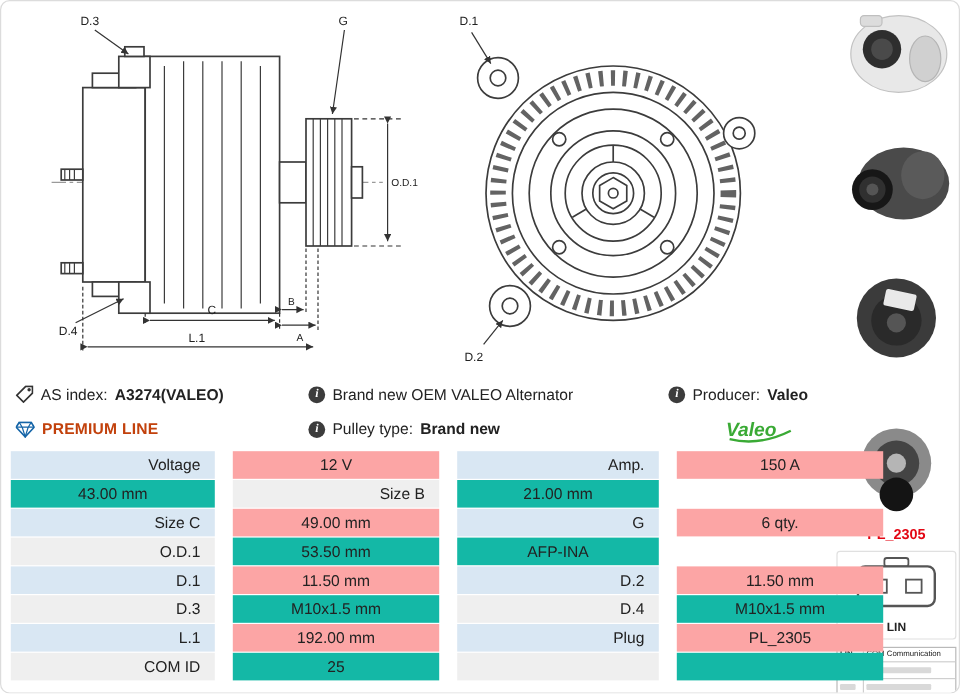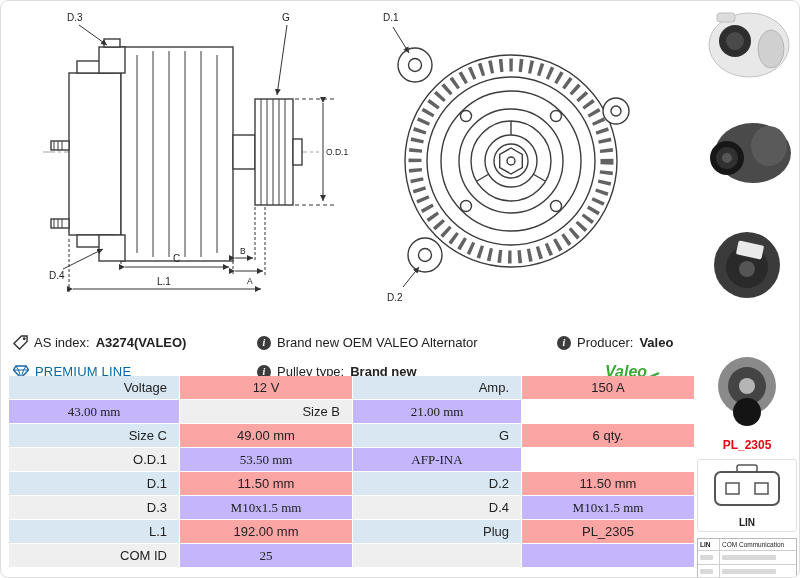--- a/index.html
+++ b/index.html
@@ -26,41 +26,41 @@
   .lin-head,.lin-row{display:grid;grid-template-columns:22px 1fr;border-bottom:1px solid #cfcfcf;}
   .lin-row:last-child{border-bottom:none;}
   .lin-head span{padding:2px 2px;white-space:nowrap;overflow:hidden;}
   .lin-head span:first-child{font-weight:bold;border-right:1px solid #cfcfcf;}
   .lin-row span{padding:4px 2px;border-right:1px solid #cfcfcf;display:flex;align-items:center;}
   .lin-row span:last-child{border-right:none;}
   .bar{background:#d9d9d9;height:5px;border-radius:1px;display:block;}
   .bar.short{width:13px;} .bar.long{width:54px;}
 
   
-  .info{position:absolute;left:12px;top:327px;width:678px;font-size:13px;}
+  .info{position:absolute;left:12px;top:313px;width:678px;font-size:13px;}
   .irow{display:flex;align-items:center;height:29px;}
   .icol{display:flex;align-items:center;gap:6px;}
   .c1{width:244px;} .c2{width:300px;} .c3{flex:1;}
   .b{font-weight:bold;}
   .info-i{
     width:14px;height:14px;border-radius:50%;background:#3c3c3c;color:#fff;
     font-size:10px;font-weight:bold;font-style:italic;display:inline-flex;
     align-items:center;justify-content:center;flex:0 0 14px;font-family:"Liberation Serif",serif;
   }
-  .premium{color:#0369a1;font-weight:normal;letter-spacing:0.2px;}
+  .premium{color:#c2410c;font-weight:bold;letter-spacing:0.2px;}
   .valeo-logo{margin-left:44px;}
 
   
   .spec{position:absolute;left:8px;top:375px;width:683px;}
-  .srow{display:grid;grid-template-columns:170px 172px 168px 172px;gap:1px;margin-bottom:1px;}
+  .srow{display:grid;grid-template-columns:170px 172px 168px 172px;gap:15px;margin-bottom:1px;}
   .cell{height:23px;line-height:23px;font-size:13px;white-space:nowrap;overflow:hidden;}
   .lblc{text-align:right;padding-right:12px;}
   .valc{text-align:center;}
   .blue .lblc{background:#d9e7f3;} .blue .valc{background:#fca5a5;}
-  .gray .lblc{background:#efefef;} .gray .valc{background:#c4b5fd;font-family:Liberation Serif, serif;}
+  .gray .lblc{background:#efefef;} .gray .valc{background:#14b8a6;}
 </style>
 </head>
 <body>
 
 <div class="page">
 
   <svg class="draw-left" width="345" height="306" viewBox="0 0 345 306">
     <defs>
       <marker id="arrL" markerWidth="8" markerHeight="8" refX="6" refY="3" orient="auto" markerUnits="userSpaceOnUse">
         <path d="M0,0 L6,3 L0,6 Z" fill="#333"></path>

